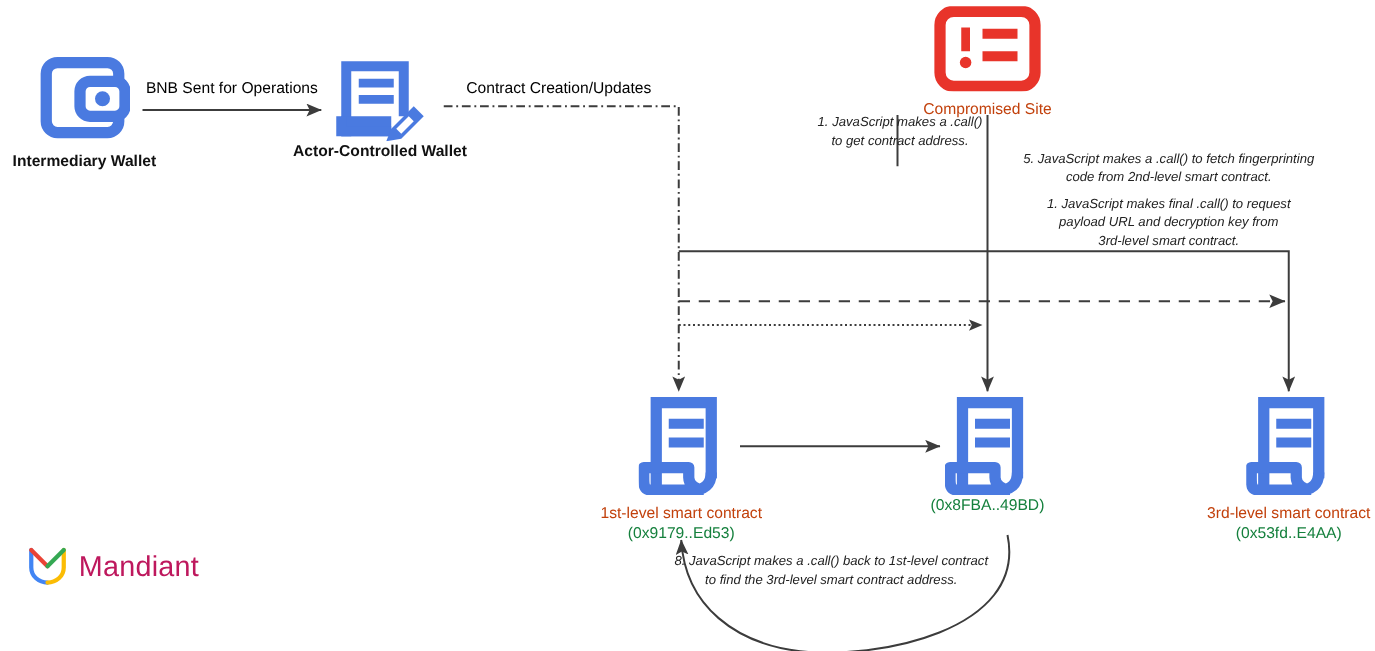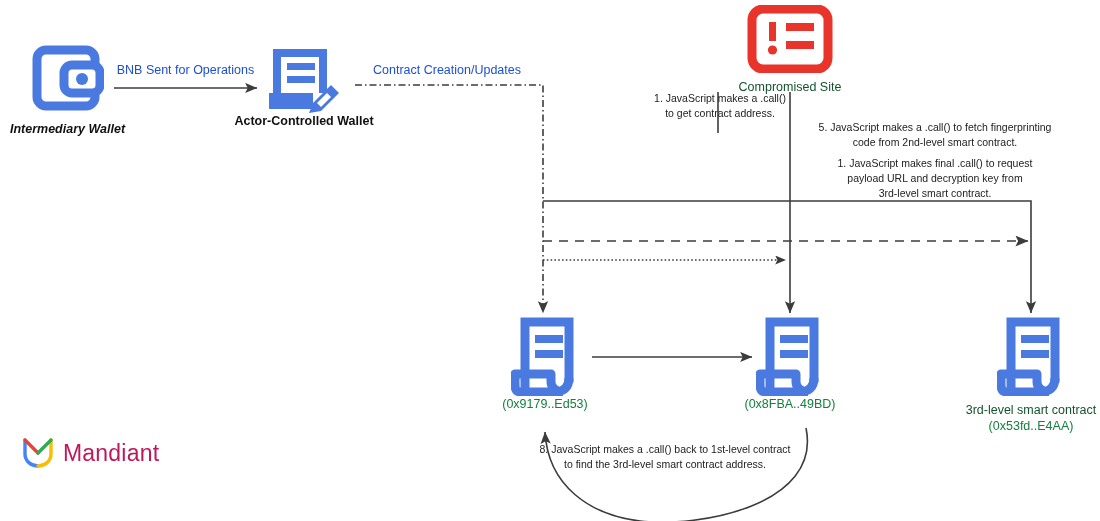--- a/index.html
+++ b/index.html
@@ -21,21 +21,21 @@
   .node {
     position: absolute;
     text-align: center;
   }
   .node-icon {
     display: block;
     margin: 0 auto;
   }
   .node-label {
     font-size: 12.5px;
-    color: #14532d;
+    color: #c2410c;
     line-height: 1.28;
     white-space: nowrap;
   }
   .node-label.bold {
     font-weight: bold;
     font-size: 12.5px;
     color: #111111;
   }
   .node-sub {
     font-size: 12.5px;
@@ -43,26 +43,26 @@
     line-height: 1.28;
     white-space: nowrap;
   }
   .ann {
     position: absolute;
     font-size: 10.5px;
     color: #222222;
     line-height: 1.45;
     white-space: pre-line;
   }
-  .ann.center { text-align: center; }
+  .ann.center { text-align: center; font-style: italic; }
   .ann.left { text-align: left; }
   .edge-label {
     position: absolute;
     font-size: 12.5px;
-    color: #1d4ed8;
+    color: #000000;
     white-space: nowrap;
   }
   svg.wires {
     position: absolute;
     left: 0;
     top: 0;
     width: 1100px;
     height: 521px;
     overflow: visible;
   }
@@ -105,21 +105,21 @@
 
     <line x1="543" y1="241" x2="1028" y2="241" stroke="#3c3c3c" stroke-width="1.7" stroke-dasharray="9,7" marker-end="url(#ah)"></line>
 
     <line x1="543" y1="260" x2="786" y2="260" stroke="#3c3c3c" stroke-width="1.5" stroke-dasharray="1.6,2.2" marker-end="url(#ah-sm)"></line>
 
     <line x1="592" y1="357" x2="752" y2="357" stroke="#3c3c3c" stroke-width="1.6" marker-end="url(#ah)"></line>
 
     <path d="M806,428 C 822,505 700,528 640,521 C 590,515 548,486 545,432" fill="none" stroke="#3c3c3c" stroke-width="1.6" marker-end="url(#ah)"></path>
   </svg>
 
-  <div class="node" style="left:0px; top:45px; width:135px;font-style:italic;">
+  <div class="node" style="left:0px; top:45px; width:135px;">
     <svg class="node-icon" width="72" height="68" viewBox="0 0 72 68" xmlns="http://www.w3.org/2000/svg">
       <rect x="5" y="5" width="58" height="56" rx="9" ry="9" fill="none" stroke="#4a7ae0" stroke-width="9"></rect>
       <rect x="32" y="20" width="36" height="28" rx="8" ry="8" fill="#ffffff" stroke="#4a7ae0" stroke-width="9"></rect>
       <circle cx="50" cy="34" r="6" fill="#4a7ae0"></circle>
     </svg>
     <div class="node-label bold" style="margin-top:8px;">Intermediary Wallet</div>
   </div>
 
   <div class="node" style="left:234px; top:45px; width:140px;">
     <svg class="node-icon" width="78" height="68" viewBox="0 0 78 68" xmlns="http://www.w3.org/2000/svg">
@@ -146,20 +146,21 @@
   </div>
 
   <div class="node" style="left:460px; top:316px; width:170px;">
     <svg class="node-icon" width="68" height="80" viewBox="0 0 68 80" xmlns="http://www.w3.org/2000/svg">
       <path d="M14,72 L14,6 L58,6 L58,62" fill="none" stroke="#4a7ae0" stroke-width="9" stroke-linecap="square"></path>
       <path d="M58,62 C58,72 52,76 44,76 L10,76 C4,76 4,72 4,66 L4,58 L40,58 L40,66
                C40,72 46,76 52,76" fill="none" stroke="#4a7ae0" stroke-width="9" stroke-linejoin="round"></path>
       <rect x="24" y="19" width="28" height="8" fill="#4a7ae0"></rect>
       <rect x="24" y="34" width="28" height="8" fill="#4a7ae0"></rect>
     </svg>
+    <div class="node-label" style="margin-top:6px;">1st-level smart contract</div>
     <div class="node-sub">(0x9179..Ed53)</div>
   </div>
 
   <div class="node" style="left:705px; top:316px; width:170px;">
     <svg class="node-icon" width="68" height="80" viewBox="0 0 68 80" xmlns="http://www.w3.org/2000/svg">
       <path d="M14,72 L14,6 L58,6 L58,62" fill="none" stroke="#4a7ae0" stroke-width="9" stroke-linecap="square"></path>
       <path d="M58,62 C58,72 52,76 44,76 L10,76 C4,76 4,72 4,66 L4,58 L40,58 L40,66
                C40,72 46,76 52,76" fill="none" stroke="#4a7ae0" stroke-width="9" stroke-linejoin="round"></path>
       <rect x="24" y="19" width="28" height="8" fill="#4a7ae0"></rect>
       <rect x="24" y="34" width="28" height="8" fill="#4a7ae0"></rect>

